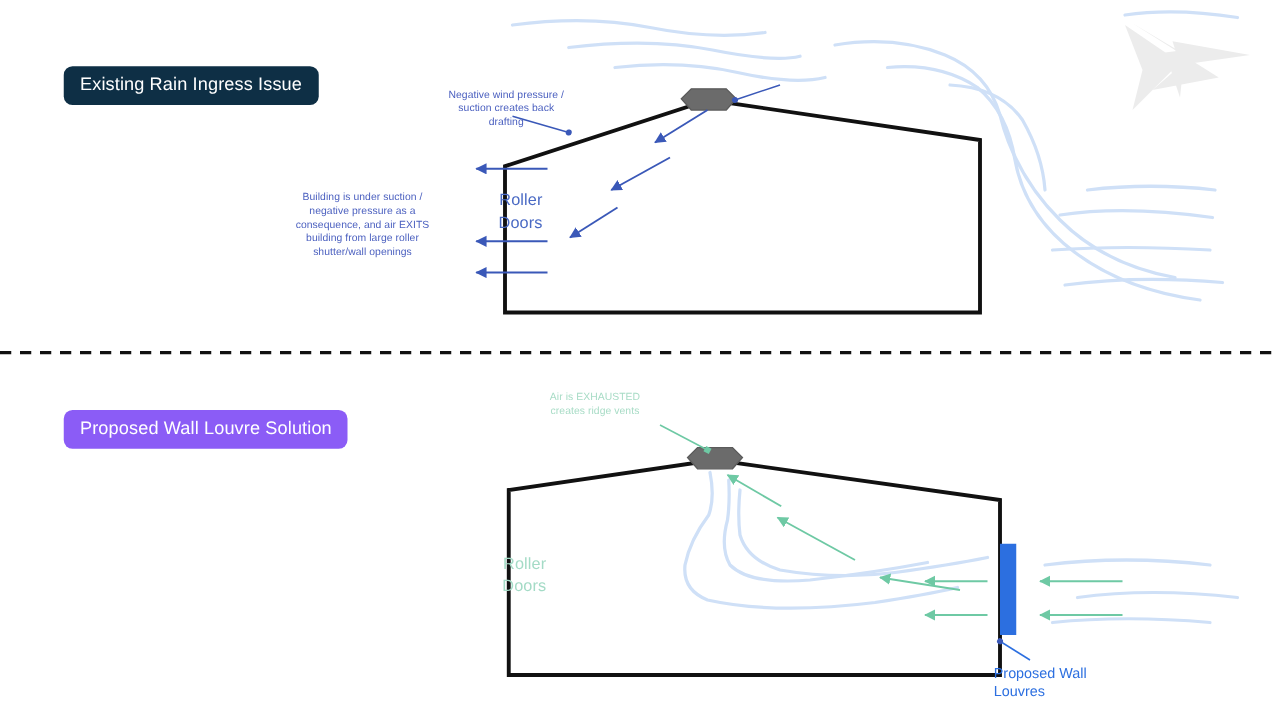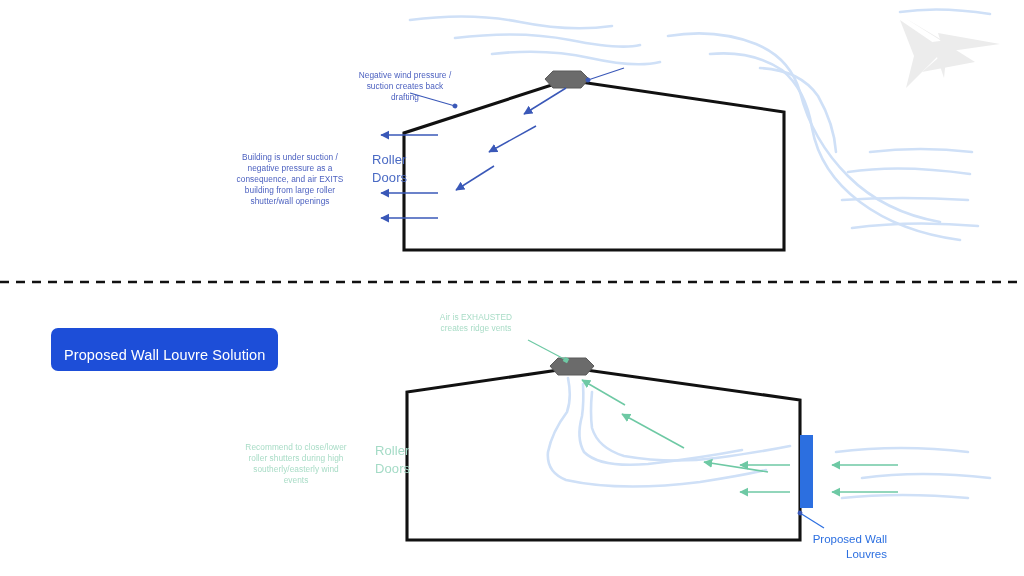--- a/index.html
+++ b/index.html
@@ -5,33 +5,33 @@
   html,body{margin:0;padding:0;background:#ffffff;}
   body{width:1024px;height:576px;position:relative;overflow:hidden;
        font-family:"Liberation Sans",sans-serif;}
   #stage{position:absolute;inset:0;width:1024px;height:576px;}
   svg{position:absolute;top:0;left:0;width:1024px;height:576px;}
 
   .badge{position:absolute;display:inline-flex;align-items:center;
          color:#ffffff;border-radius:7px;white-space:nowrap;
          font-size:14.5px;letter-spacing:.1px;}
   #badge-existing{left:51px;top:53px;padding:7px 13px 8px 13px;background:#0e2f45;}
-  #badge-proposed{left:51px;top:328px;padding:19px 13px 8px 13px;background:#1d4ed8;}
+  #badge-proposed{left:51px;top:328px;padding:7px 13px 8px 13px;background:#8b5cf6;}
 
   .note{position:absolute;text-align:center;line-height:1.33;
         font-size:8.3px;letter-spacing:.05px;}
   .note-blue{color:#4a5fbf;}
   .note-green{color:#a8dcc6;}
 
-  .doorlbl{position:absolute;text-align:left;line-height:1.35;
+  .doorlbl{position:absolute;text-align:right;line-height:1.35;
            font-size:13px;letter-spacing:.1px;}
   .doorlbl-blue{color:#4a6ac4;}
   .doorlbl-green{color:#a4dbc6;}
 
-  .louvre-lbl{position:absolute;text-align:right;line-height:1.3;
+  .louvre-lbl{position:absolute;text-align:left;line-height:1.3;
               font-size:11.5px;color:#2c6fe0;}
 
   #note-negwind{left:355px;top:70px;width:100px;}
   #note-easterly{left:608px;top:30px;width:112px;}
   #note-suction{left:228px;top:152px;width:124px;}
   #note-exhaust{left:430px;top:312px;width:92px;}
   #note-recommend{left:240px;top:442px;width:112px;}
   #door-top{left:372px;top:151px;width:62px;}
   #door-bot{left:375px;top:442px;width:62px;}
   #louvre-label{left:795px;top:532px;width:92px;}
@@ -141,31 +141,31 @@
     </g>
 
     <g stroke="#6ec9a4" stroke-width="1.2" fill="none">
       <line x1="528" y1="340" x2="566" y2="360" marker-end="url(#dotGreen)"></line>
     </g>
     <g stroke="#2c6fe0" stroke-width="1.2" fill="none">
       <line x1="824" y1="528" x2="800" y2="513" marker-end="url(#dotBlue)"></line>
     </g>
   </svg>
 
+  <div class="badge" id="badge-existing">Existing Rain Ingress Issue</div>
 
   <div class="badge" id="badge-proposed">Proposed Wall Louvre Solution</div>
 
   <div class="note note-blue" id="note-negwind">Negative wind pressure / suction creates back drafting</div>
 
 
   <div class="note note-blue" id="note-suction">Building is under suction / negative pressure as a consequence, and air EXITS building from large roller shutter/wall openings</div>
 
   <div class="doorlbl doorlbl-blue" id="door-top">Roller Doors</div>
 
   <div class="note note-green" id="note-exhaust">Air is EXHAUSTED creates ridge vents</div>
 
-  <div class="note note-green" id="note-recommend">Recommend to close/lower roller shutters during high southerly/easterly wind events</div>
 
   <div class="doorlbl doorlbl-green" id="door-bot">Roller Doors</div>
 
   <div class="louvre-lbl" id="louvre-label">Proposed Wall Louvres</div>
 
 </div>
 
 </body></html>

